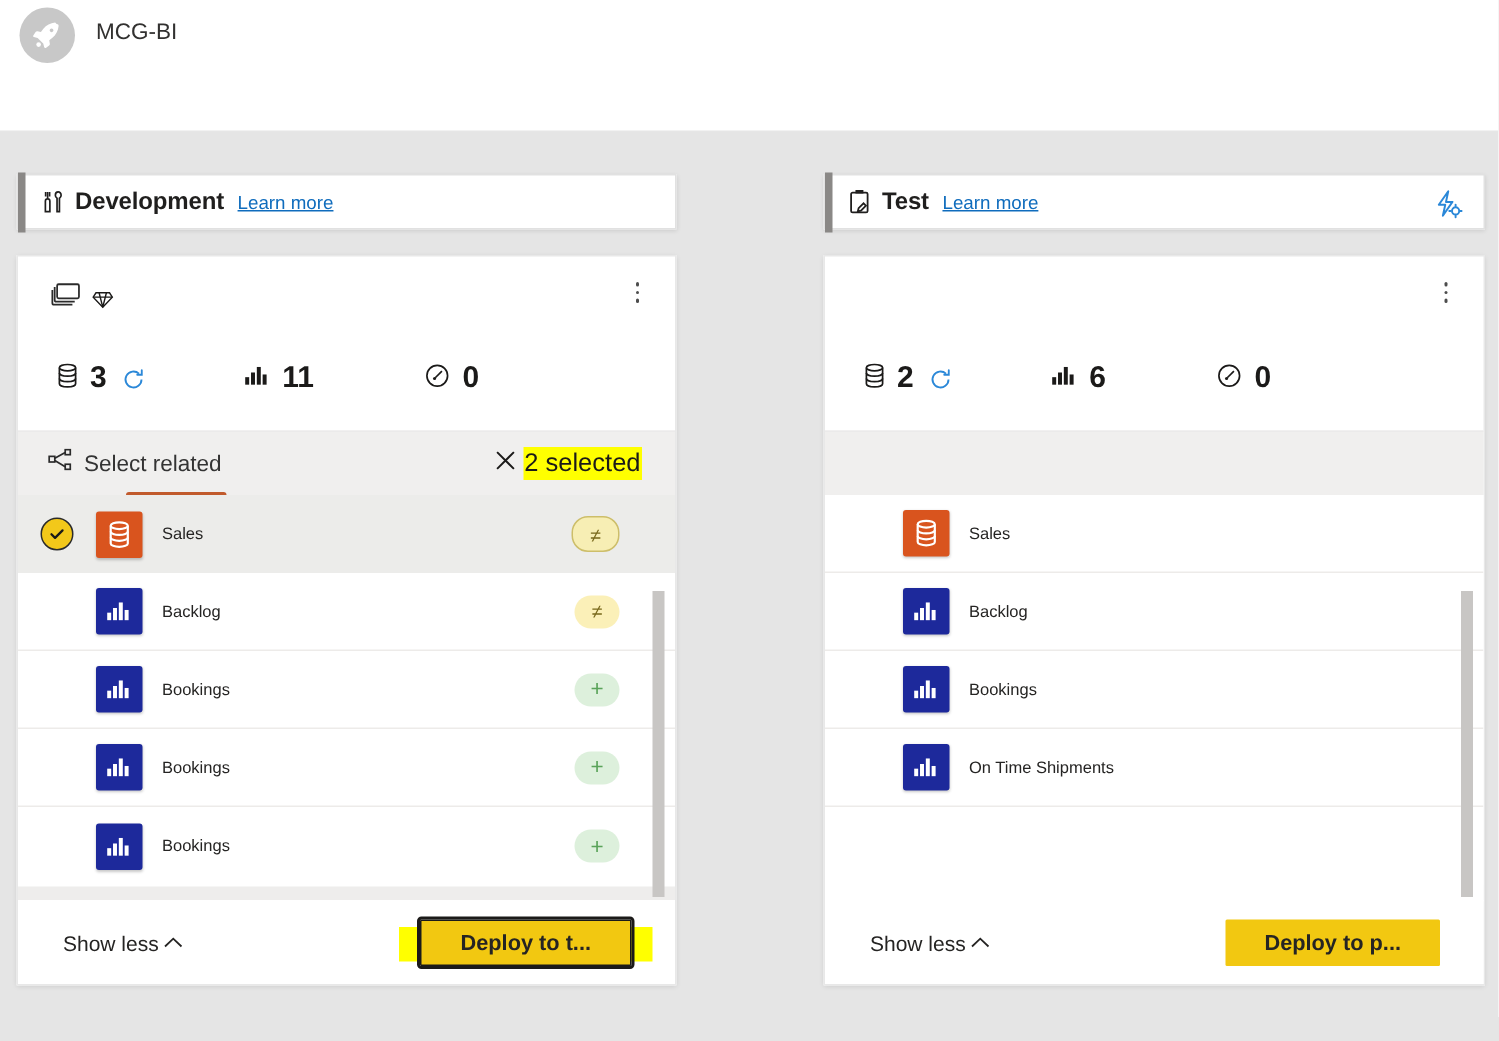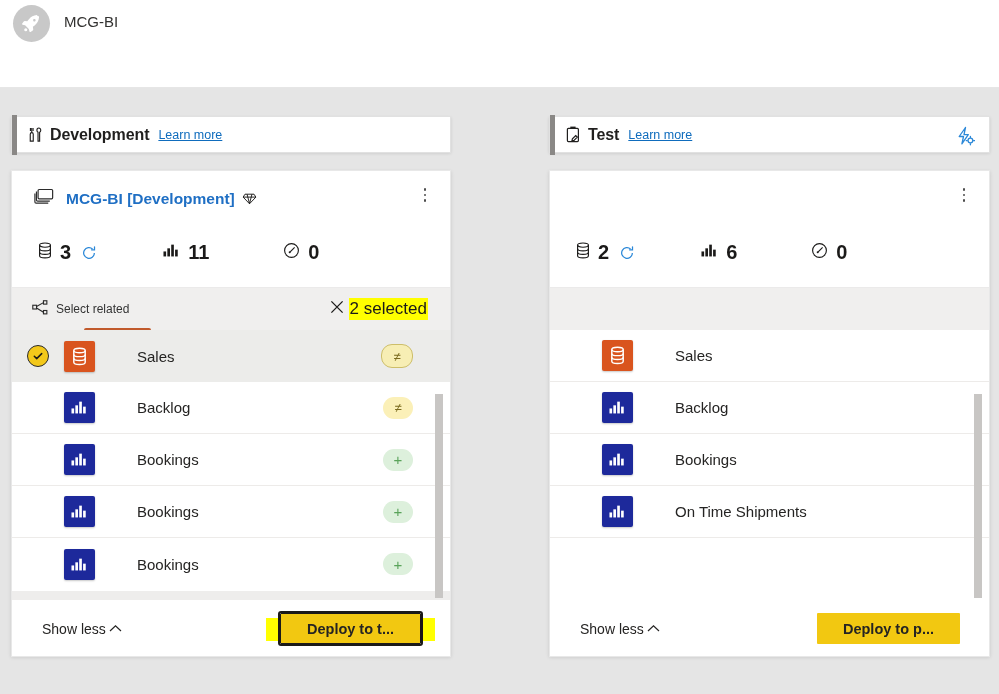--- a/index.html
+++ b/index.html
@@ -161,21 +161,21 @@
     align-items: center;
   }
   .sel-left {
     margin-left: 20px;
     display: flex;
     align-items: center;
     cursor: pointer;
   }
   .sel-left .sel-text {
     margin-left: 8px;
-    font-size: 12px;
+    font-size: 15px;
     color: #333333;
   }
   .sel-right {
     position: absolute;
     right: 22px;
     display: flex;
     align-items: center;
     cursor: pointer;
   }
   .sel-count {
@@ -234,22 +234,22 @@
     border-radius: 2px;
     display: flex;
     align-items: center;
     justify-content: center;
     box-shadow: 0 1px 2px rgba(0,0,0,0.22);
     flex: none;
   }
   .tile.db   { background: #d9541e; }
   .tile.rep  { background: #1d299b; }
   .item-name {
-    margin-left: 42px;
-    font-size: 15px;
+    margin-left: 13px;
+    font-size: 11px;
     color: #252423;
     white-space: nowrap;
   }
   .badge {
     position: absolute;
     right: 37px;
     width: 30px; height: 22px;
     border-radius: 11px;
     display: flex;
     align-items: center;
@@ -399,21 +399,20 @@
 
       <div class="ws-head">
         <div class="ws-title-row">
           <span>
             <svg width="20" height="17" viewBox="0 0 22 18" fill="none" stroke="#2b2b2b" stroke-width="1.3">
               <rect x="4.5" y="1.3" width="16" height="10.3" rx="1.1"></rect>
               <path d="M2.7 3.4v9.4c0 .7.6 1.3 1.3 1.3h13.4"></path>
               <path d="M1 5.6v9.4c0 .7.6 1.3 1.3 1.3h13.4"></path>
             </svg>
           </span>
-          <span class="ws-title">MCG-BI [Development]</span>
           <span class="ws-gem">
             <svg width="15" height="15" viewBox="0 0 16 16" fill="none" stroke="#1b1a19" stroke-width="1">
               <path d="M3.2 3.4h9.6l2 3.1L8 13.6 1.2 6.5z"></path>
               <path d="M1.2 6.5h13.6M5.4 3.4 8 13.6l2.6-10.2"></path>
             </svg>
           </span>
         </div>
         <div class="ws-more">
           <i></i>
             <i></i>

